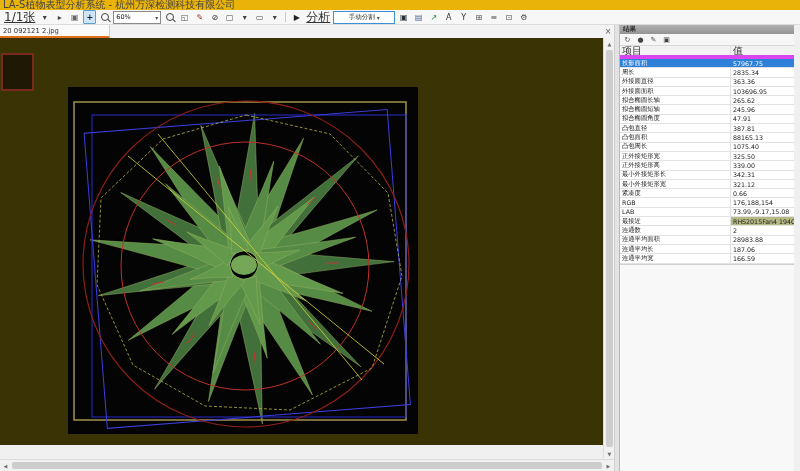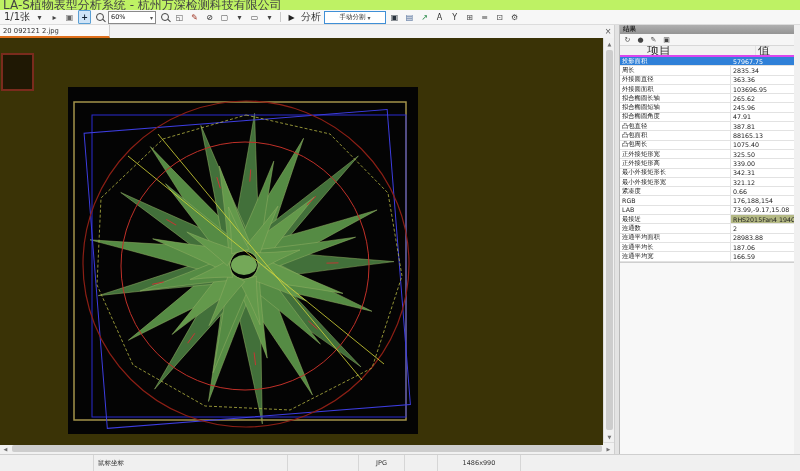--- a/index.html
+++ b/index.html
@@ -1,24 +1,24 @@
 <!DOCTYPE html>
 <html style="--c-background: #3a3306; --c-image-background: #040404; --c-crop-border: #a3924a; --c-bounding-box: #2a2ad0; --c-min-area-rect: #3d3de0; --c-circumscribed-circle: #8b1f15; --c-fitted-circle: #c03028; --c-convex-hull: #b5b542; --c-axis-line: #d8d838; --c-leaf-dark: #42703a; --c-leaf-mid: #558b44; --c-leaf-light: #63994b; --c-leaf-center: #74a858; --c-leaf-edge: #8fae62; --c-skeleton-mark: #cc3333; --c-thumbnail-border: #7a2b1d; --c-tab-accent: #e0701d; --c-rhs-highlight: #b5ba85;"><head>
 <meta charset="utf-8">
 <style>
   html,body{margin:0;padding:0;}
   body{width:800px;height:471px;overflow:hidden;font-family:"DejaVu Sans",sans-serif;background:#f0f0f0;}
   #app{width:800px;height:471px;display:flex;flex-direction:column;font-size:7px;color:#333;}
 
   
-  .titlebar{height:10px;background:#bef264;display:flex;align-items:center;padding-left:3px;font-size:12px;color:#444;flex:0 0 auto;}
+  .titlebar{height:10px;background:#eab308;display:flex;align-items:center;padding-left:3px;font-size:10px;color:#444;flex:0 0 auto;}
 
   
   .toolbar{height:14px;background:#f7f7f7;border-bottom:1px solid #dcdcdc;display:flex;align-items:center;padding:0 3px;gap:2px;flex:0 0 auto;}
-  .tlabel{font-size:10px;color:#333;padding:0 1px;white-space:nowrap;}
+  .tlabel{font-size:12px;color:#333;padding:0 1px;white-space:nowrap;text-decoration:underline;}
   .tbtn{min-width:11px;height:12px;display:inline-flex;align-items:center;justify-content:center;font-size:8px;color:#444;border:1px solid transparent;border-radius:1px;cursor:default;}
   .tbtn.active{background:#cfe4f7;border-color:#5a9fd4;color:#123;font-weight:bold;}
   .tsep{width:1px;height:10px;background:#c9c9c9;margin:0 2px;}
   .combo{height:11px;background:#fff;border:1px solid #8a8a8a;display:inline-flex;align-items:center;justify-content:space-between;padding:0 2px;font-size:6.5px;color:#222;}
   .combo.accent{border-color:#3f8fd6;}
   .combo .caret{font-size:6px;color:#555;margin-left:2px;}
   .mag{width:6px;height:6px;border:1.2px solid #444;border-radius:50%;position:relative;display:inline-block;}
   .mag::after{content:"";position:absolute;width:4px;height:1.2px;background:#444;transform:rotate(45deg);right:-3.2px;bottom:-1.4px;}
 
   
@@ -37,21 +37,21 @@
   .hthumb{height:7px;flex:1;margin:0 1px;background:#cdcdcd;border-radius:2px;}
 
   .splitter{width:4px;background:#e3e3e3;border-left:1px solid #cfcfcf;border-right:1px solid #b8b8b8;cursor:col-resize;}
 
   
   .panel{width:174px;display:flex;flex-direction:column;background:#f4f4f4;min-height:0;}
   .panel-title{height:9px;background:linear-gradient(#b0b0b0,#949494);color:#2c2c2c;font-size:6.5px;display:flex;align-items:center;padding-left:3px;font-weight:bold;flex:0 0 auto;}
   .panel-icons{height:11px;background:#f6f6f6;border-bottom:1px solid #d8d8d8;display:flex;align-items:center;gap:4px;padding-left:3px;flex:0 0 auto;}
   .picon{font-size:7px;color:#444;display:inline-flex;align-items:center;justify-content:center;width:9px;height:9px;}
   .ptable{flex:0 0 auto;background:#fff;border-bottom:1px solid #cfcfcf;}
-  .phead{display:flex;height:9px;background:#f2f2f2;border-bottom:2px solid #d946ef;font-size:12px;color:#333;padding-left:25px;}
+  .phead{display:flex;height:9px;background:#f2f2f2;border-bottom:4px solid #d946ef;font-size:10px;color:#333;}
   .phead .pcell{display:flex;align-items:center;}
   .prow{display:flex;height:8.3px;border-bottom:1px solid #e2e2e2;background:#fff;font-size:6.3px;color:#222;}
   .prow.sel{background:#2f80d8;color:#fff;}
   .prow.sel .pcell{border-color:#2f80d8;}
   .pcell{padding:0 2px;display:flex;align-items:center;white-space:nowrap;overflow:hidden;}
   .plabel{width:106px;border-right:1px solid #e2e2e2;flex:0 0 auto;}
   .pvalue{flex:1;}
   .pvalue.hl{background:var(--c-rhs-highlight,#b5ba85);color:#222;}
   .panel-fill{flex:1;background:#f8f8f8;}
 
@@ -307,23 +307,14 @@
               <div class="pcell plabel">连通平均宽</div>
               <div class="pcell pvalue">166.59</div>
             </div>
           </div>
       </div>
       <div class="panel-fill"></div>
     </div>
 
   </div>
 
-  <div class="statusbar">
-      <div class="sseg" style="width: 85px;"></div>
-      <div class="sseg" style="width: 185px;">鼠标坐标</div>
-      <div class="sseg" style="width: 62px;"></div>
-      <div class="sseg center" style="width: 37px;">JPG</div>
-      <div class="sseg" style="width: 24px;"></div>
-      <div class="sseg center" style="width: 74px;">1486x990</div>
-      <div class="sseg sfill"></div>
-    </div>
 
 </div>
 
 </body></html>

